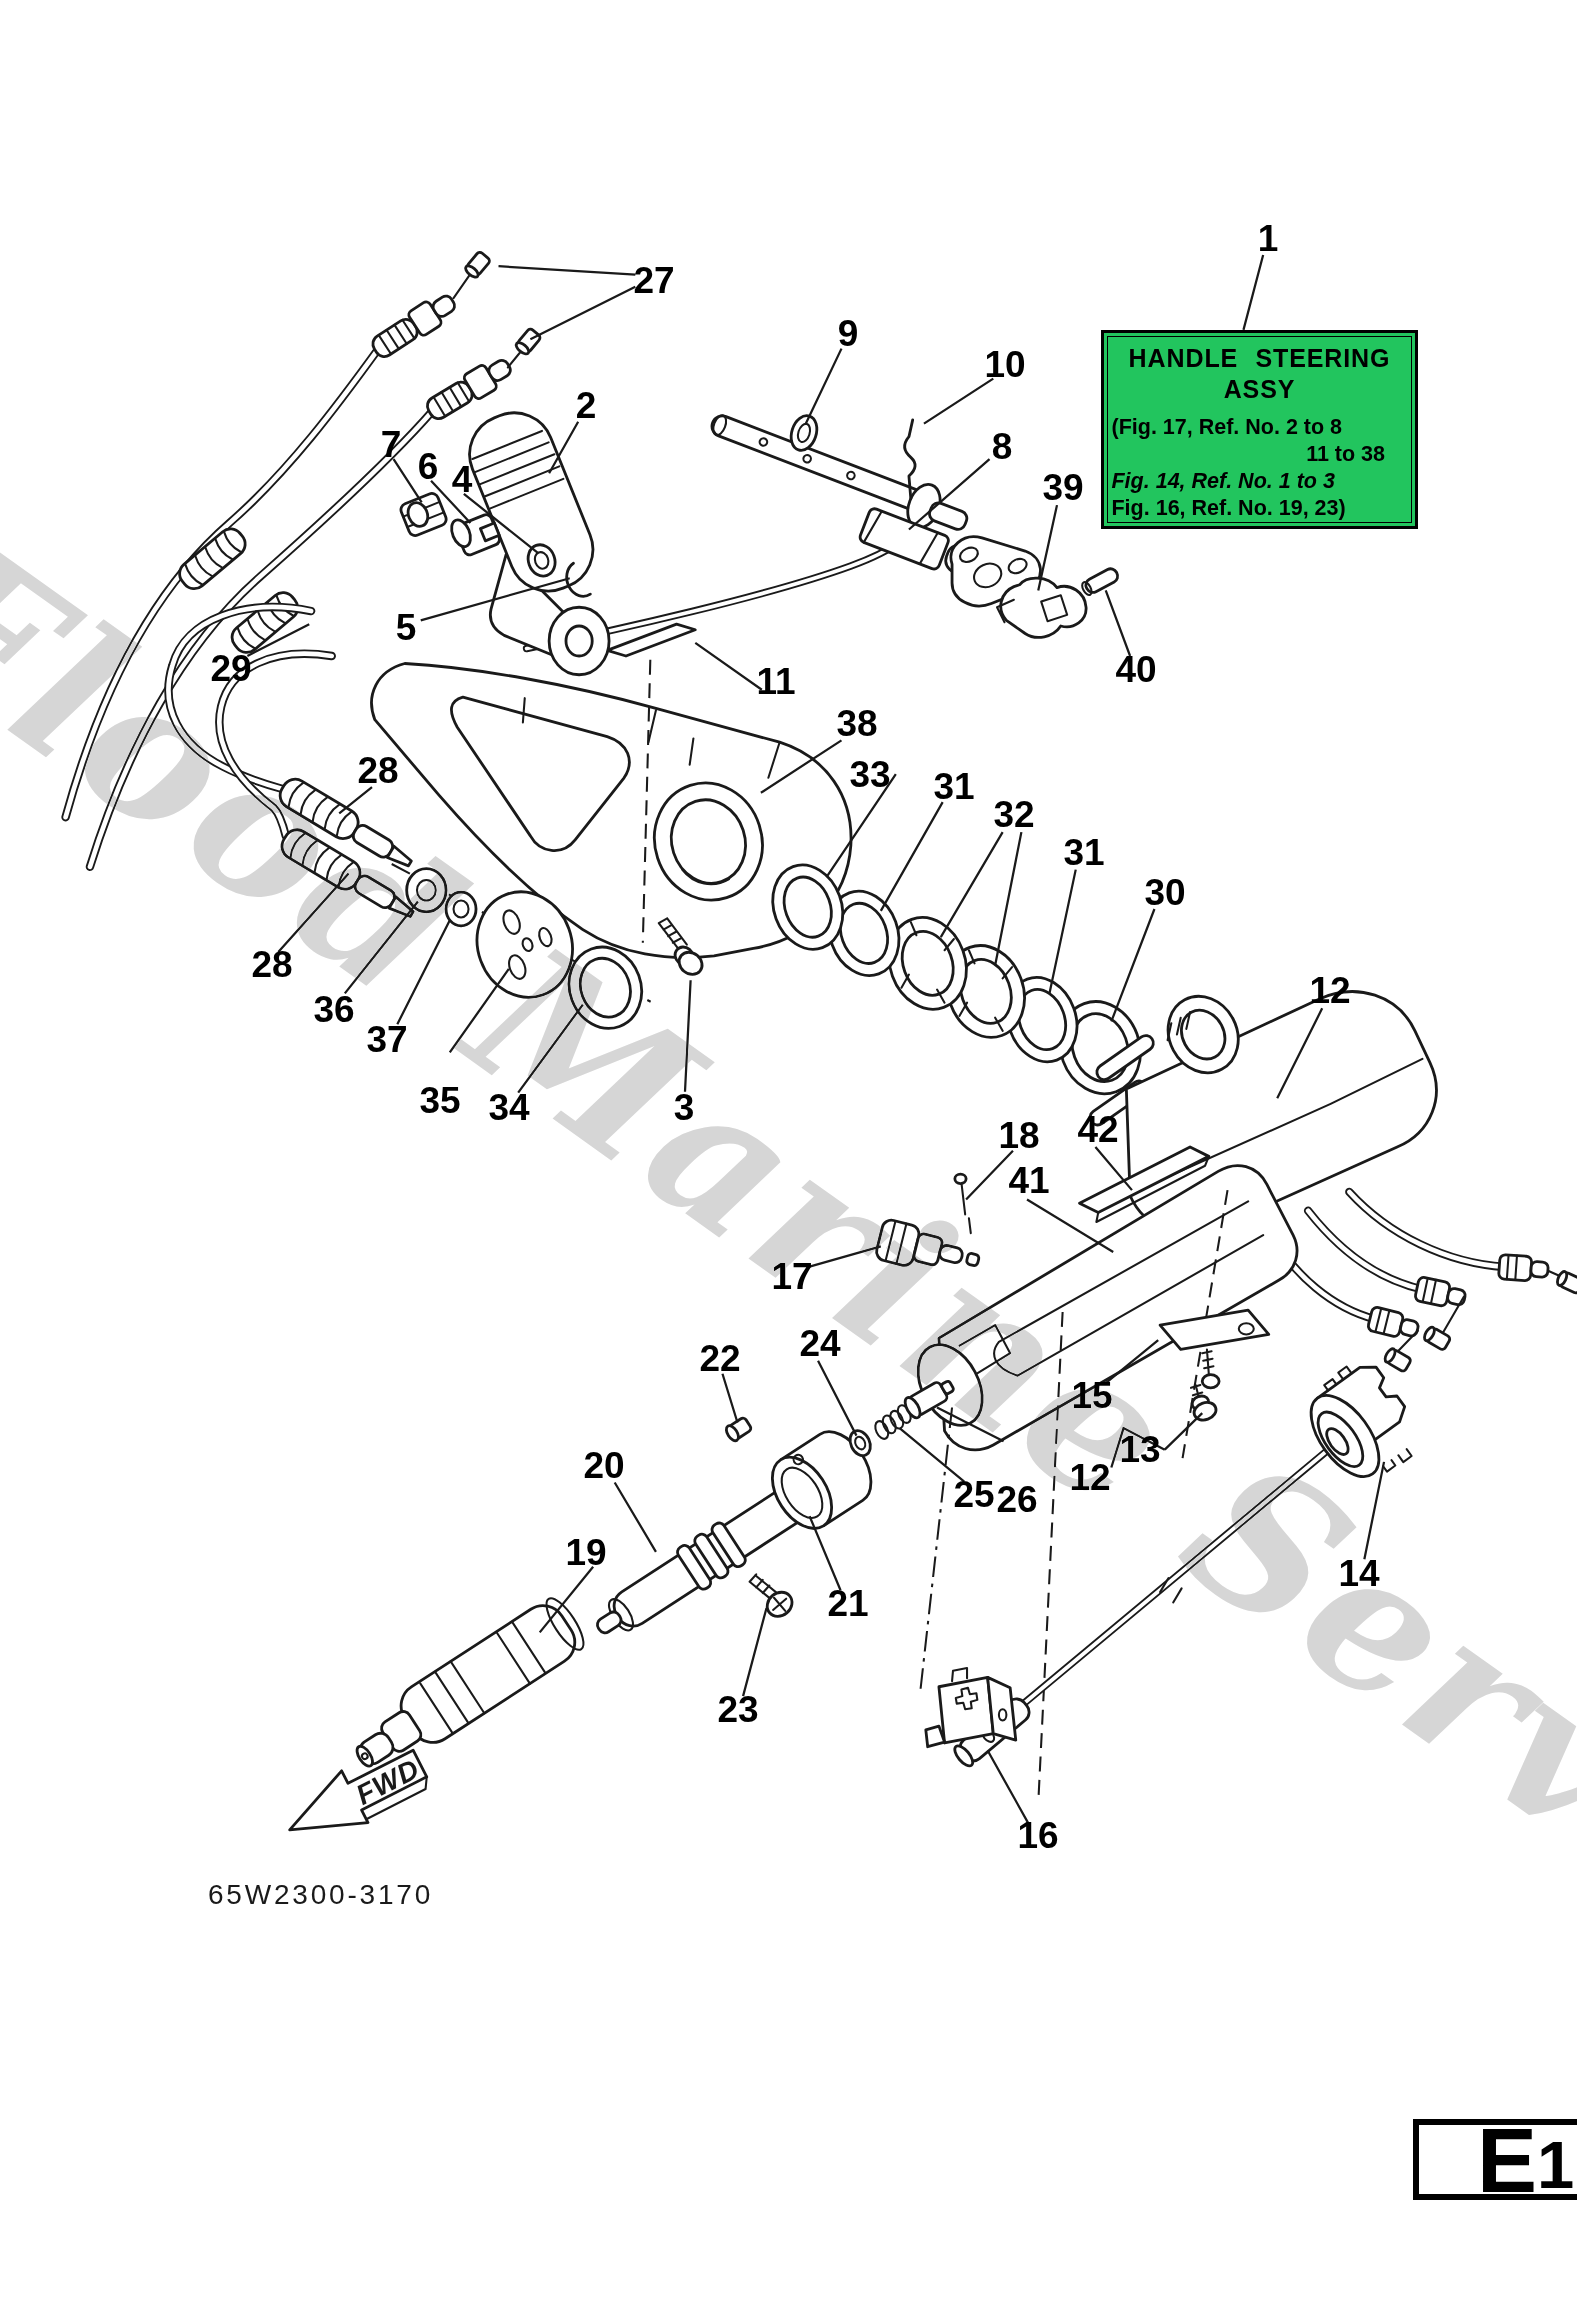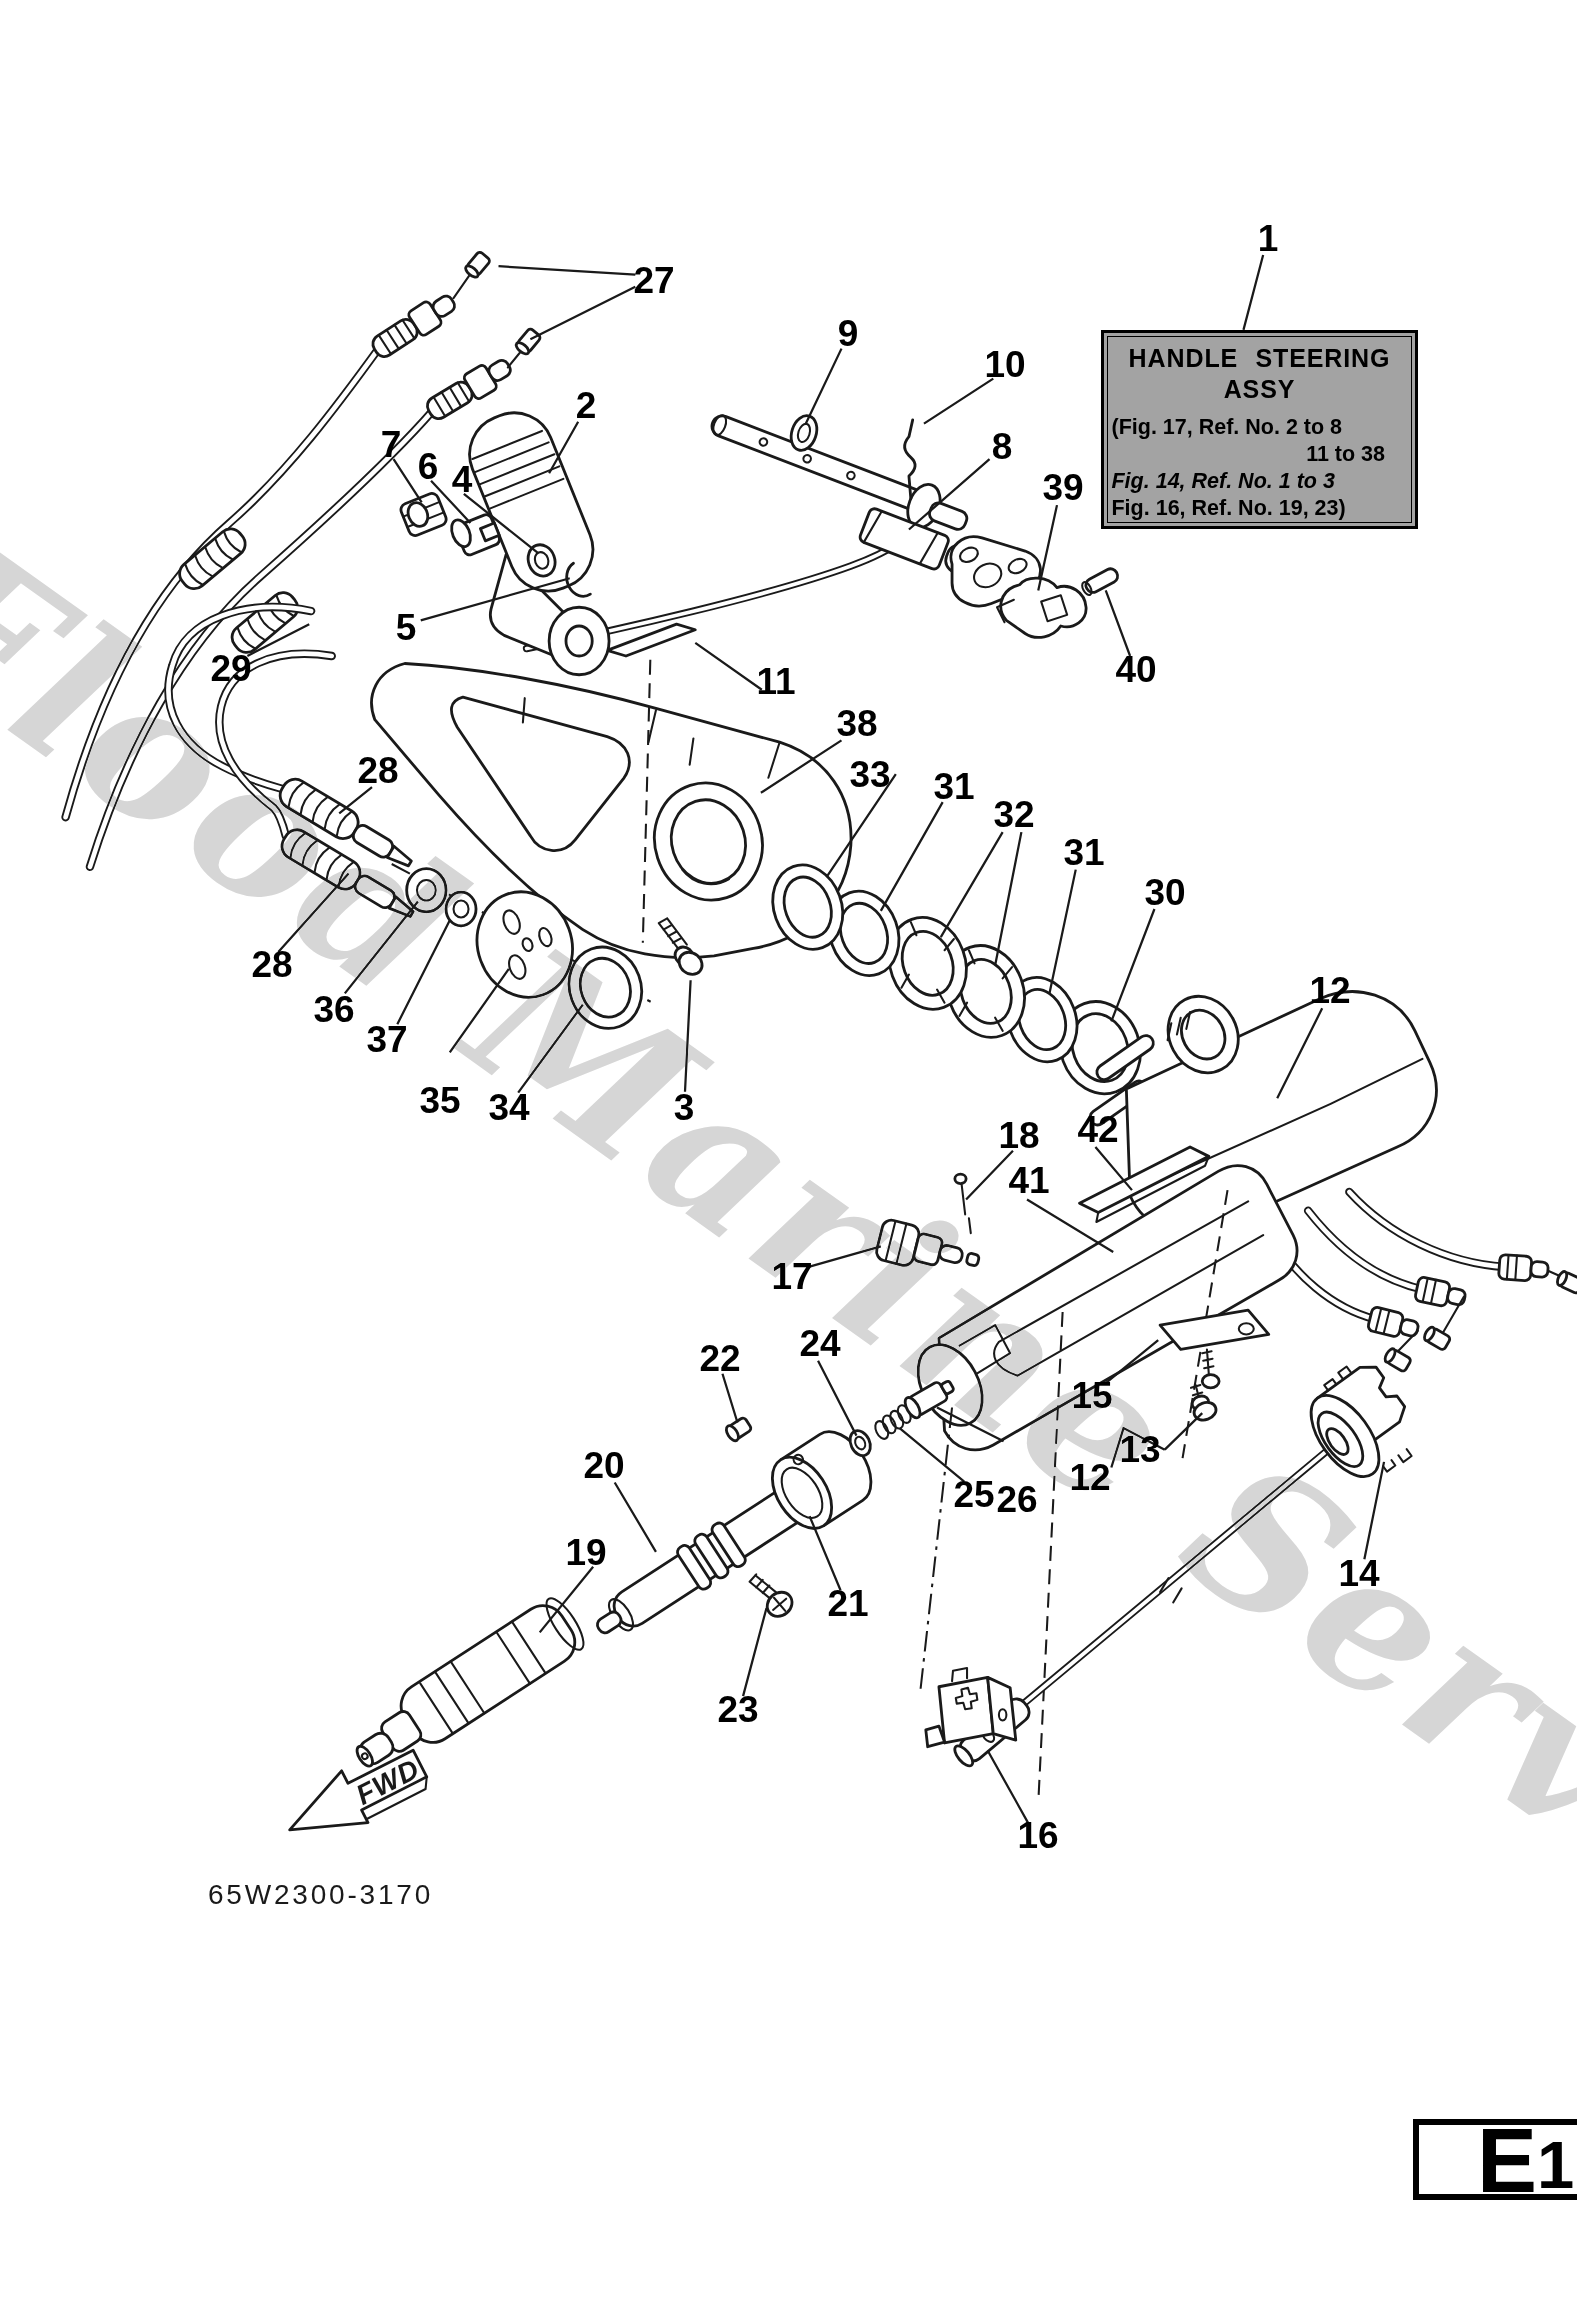--- a/index.html
+++ b/index.html
@@ -19,21 +19,21 @@
   .cwht{fill:none;stroke:#ffffff;stroke-width:5;stroke-linecap:round}
   .r8{fill:none;stroke:#1a1a1a;stroke-width:8;stroke-linecap:round}
   .r8i{fill:none;stroke:#ffffff;stroke-width:4;stroke-linecap:round}
   .fwdtxt{font:italic 700 30px "Liberation Sans",sans-serif;fill:#1a1a1a;letter-spacing:1px}
 
   .callout{position:absolute;transform:translate(-50%,-50%);z-index:3;
            font:700 37px "Liberation Sans",sans-serif;color:#000;white-space:nowrap;}
   #callout-layer{position:absolute;inset:0;z-index:3;pointer-events:none;}
 
   .title-box{position:absolute;left:1101px;top:330px;width:317px;height:199px;
-             border:3.7px solid #000;z-index:4;background:#a3a3a3;box-sizing:border-box;}
+             border:3.7px solid #000;z-index:4;background:#22c55e;box-sizing:border-box;}
   .title-box-inner{position:absolute;inset:2.8px;border:1.9px solid #000;
              box-sizing:border-box;padding:7.5px 3.7px 0 3.7px;text-align:center;}
   .tb-l1{font:700 25px "Liberation Sans",sans-serif;word-spacing:9.4px;letter-spacing:0.9px;}
   .tb-l2{font:700 25px "Liberation Sans",sans-serif;letter-spacing:0.9px;margin-top:1.9px;}
   .tb-refs{margin-top:9.4px;font:700 21.5px "Liberation Sans",sans-serif;line-height:27px;}
   .tb-r0{text-align:left;}
   .tb-r1{text-align:right;padding-right:22.5px;}
   .tb-r2{text-align:left;font-style:italic;}
   .tb-r3{text-align:left;}
 

